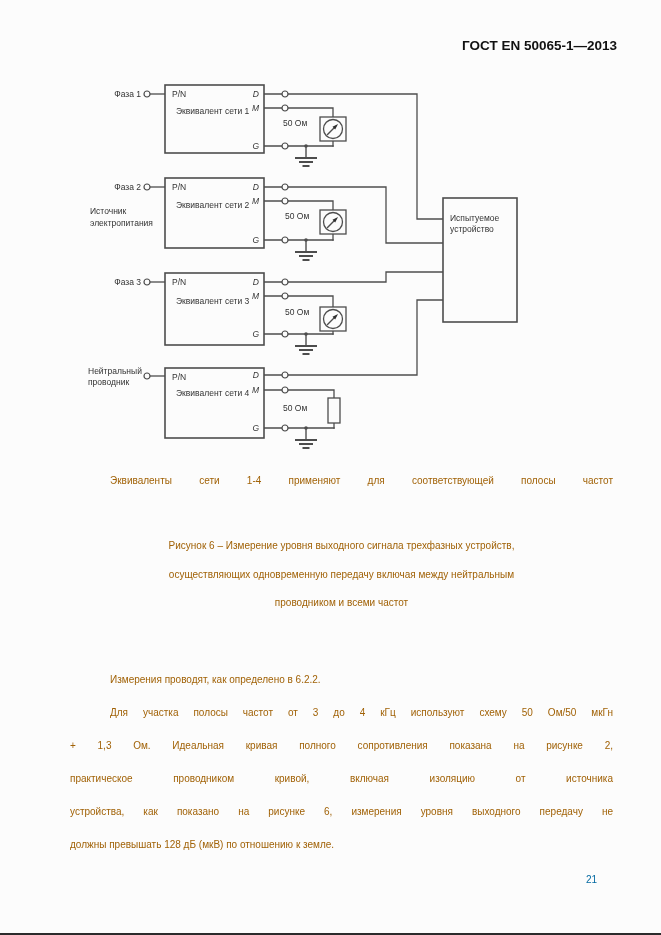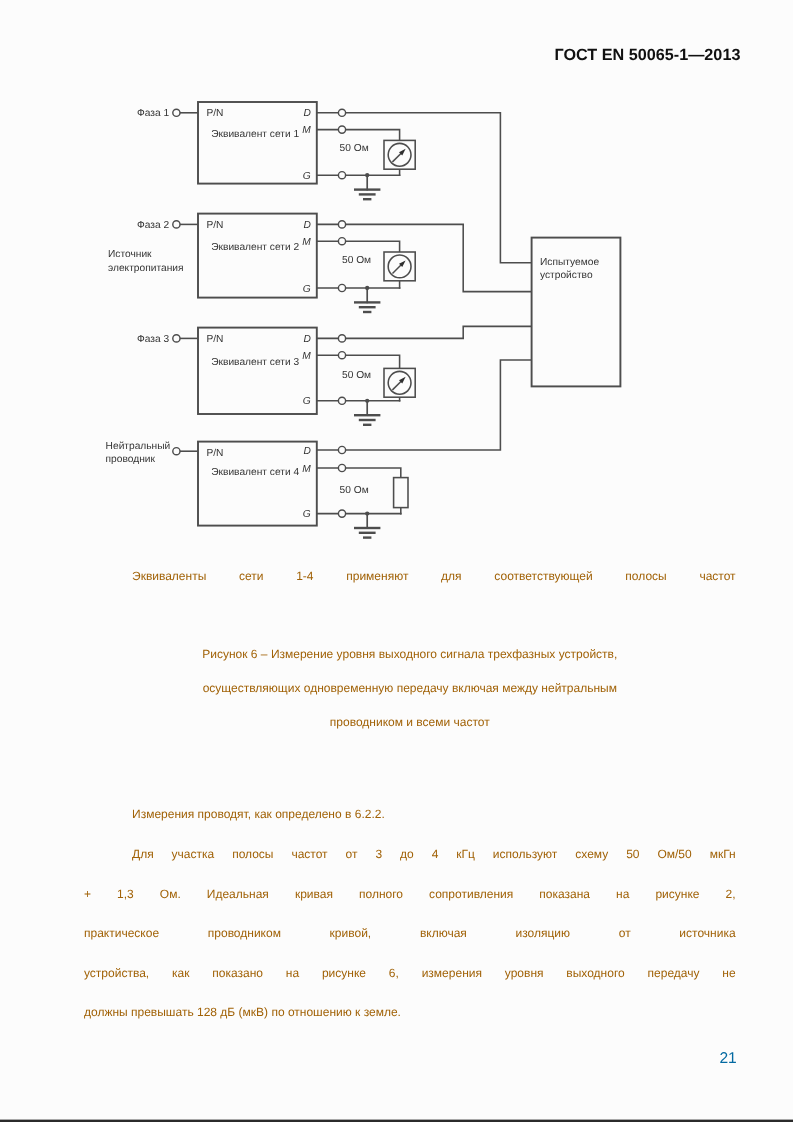--- a/index.html
+++ b/index.html
@@ -25,22 +25,22 @@
     font-size:10px; color:#a16207;
   }
   .tb1 { top:464px; line-height:33px; }
   .cap { top:532px; line-height:28.5px; }
   .tb2 { top:641px; line-height:33px;margin-top:22px; }
   .line { white-space:nowrap; }
   .indent { padding-left:40px; }
   .just { text-align:justify; text-align-last:justify; white-space:normal; }
   .center { text-align:center; }
   .page-number {
-    position:absolute; top:874px; right:47px;
-    font-size:13px; color:#0369a1;
+    position:absolute; top:874px; right:64px;
+    font-size:10px; color:#0369a1;
   }
 </style>
 </head>
 <body>
 
 <div class="page">
 
   <div class="doc-header">ГОСТ EN 50065-1—2013</div>
 
   <svg class="diagram" width="661" height="470" viewBox="0 0 661 470" stroke-linecap="square" fill="none">

